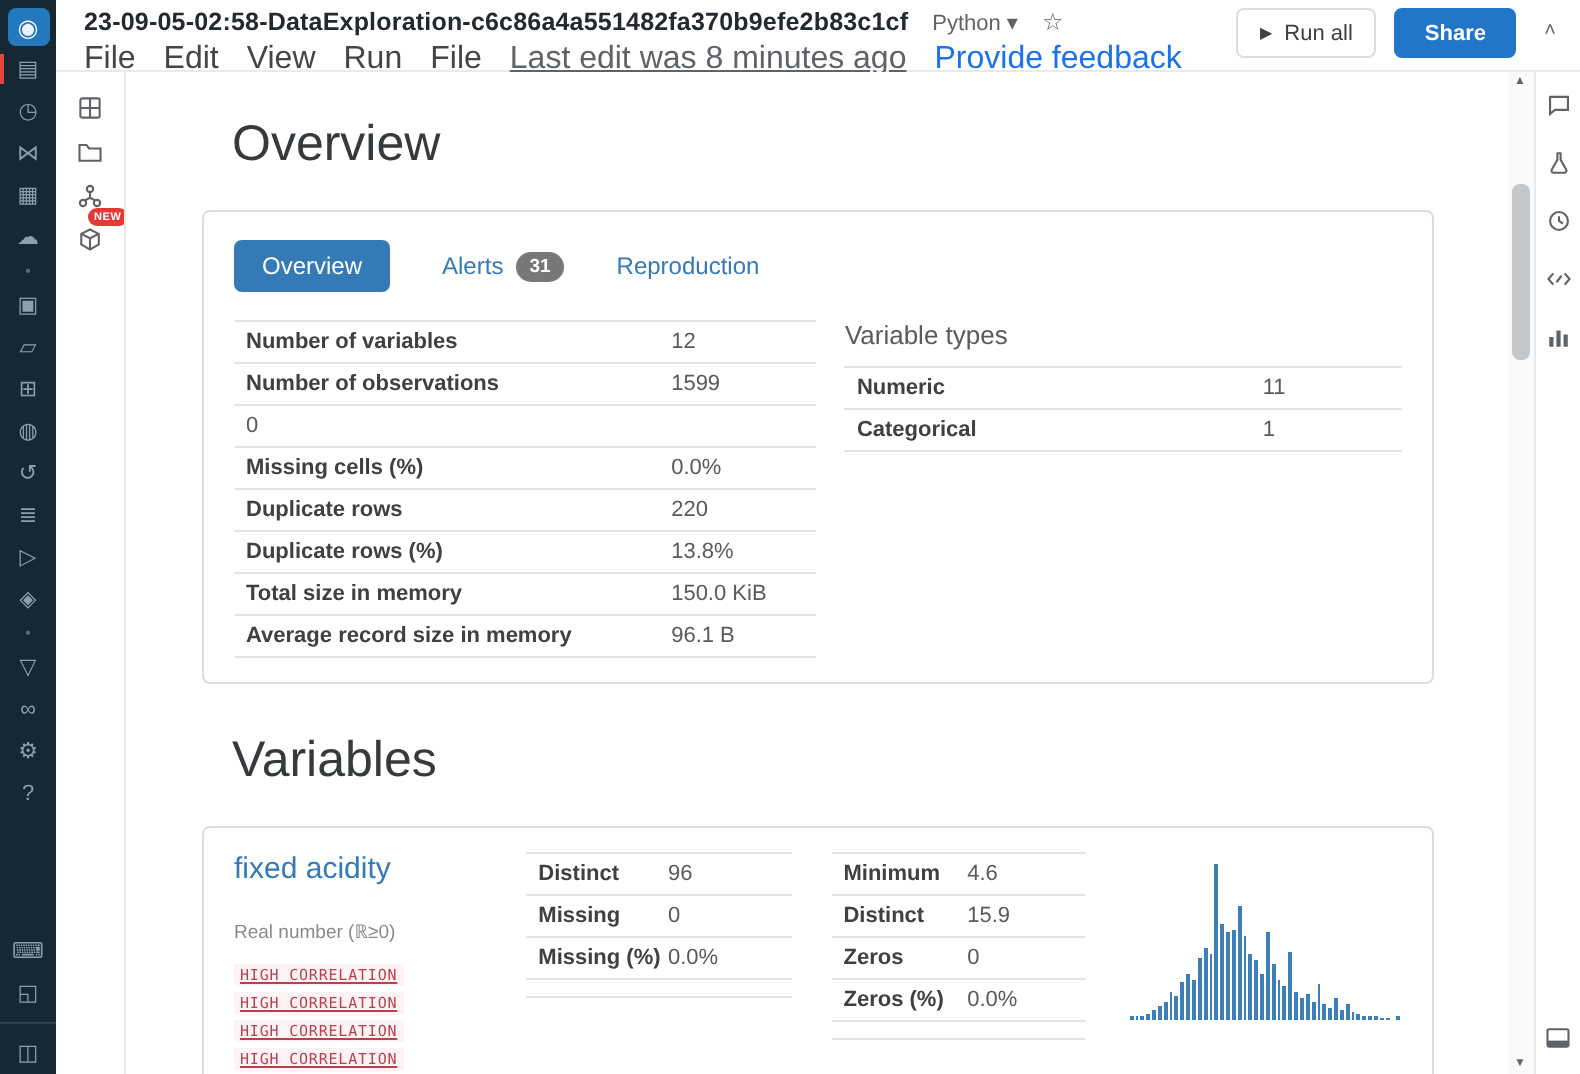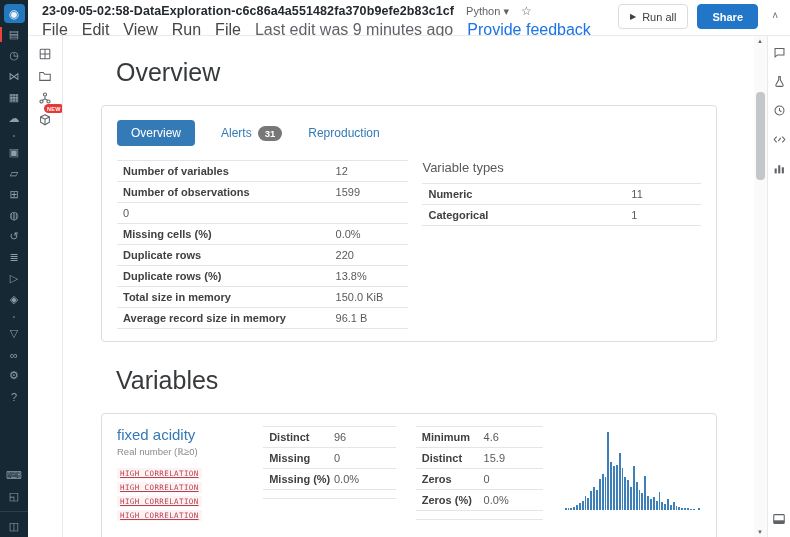--- a/index.html
+++ b/index.html
@@ -65,21 +65,21 @@
   .trow:last-child { border-bottom:1px solid #e5e5e5; }
   .tlabel { flex:1; font-weight:bold; color:#404040; }
   .tval { color:#5a5a5a; }
   .stats-col .tval { width:25%; }
   .var-table .tval { width:48%; }
 
   
   .var-row { display:flex; gap:8px; }
   .var-head { width:148px; }
   .var-name { font-size:15px; color:#337ab7; cursor:pointer; }
-  .var-type { font-size:9.5px; color:#8a8a8a; margin-top:2px; }
+  .var-type { font-size:9.5px; color:#8a8a8a; margin-top:16px; }
   .alerts { margin-top:10px; display:flex; flex-direction:column; align-items:flex-start; gap:3px; }
   .alert-badge { font-family:"DejaVu Sans Mono", monospace; font-size:7.5px; color:#b9414d;
     background:#fdf3f4; text-decoration:underline; padding:1px 3px; letter-spacing:.4px; cursor:pointer; }
   .var-table { width:142px; }
   .var-table.t2 { margin-left:12px; width:136px; }
 
   .hist-wrap { margin-left:14px; width:146px; padding-top:6px; }
   .hist-bars { height:78px; display:flex; align-items:flex-end; }
   .hist-bars .bar { flex:1 1 0; margin-right:1px; background:#3d7fb9; }
   .hist-ticks { position:relative; height:20px; margin-top:2px; }
@@ -180,21 +180,21 @@
     <span class="nb-title">23-09-05-02:58-DataExploration-c6c86a4a551482fa370b9efe2b83c1cf</span>
     <span class="kernel">Python ▾</span>
     <span class="star">☆</span>
   </div>
   <div class="menu-row" id="menubar">
       <a>File</a>
       <a>Edit</a>
       <a>View</a>
       <a>Run</a>
       <a>File</a>
-      <a class="lastedit">Last edit was 9 minutes ago</a>
+      <a class="lastedit">Last edit was 8 minutes ago</a>
       <a class="feedback">Provide feedback</a>
     </div>
   <div class="hdr-buttons">
     <button class="btn">
       <span class="play">▶</span>
       <span>Run all</span>
     </button>
     <button class="btn share">
       <span>Share</span>
     </button>

